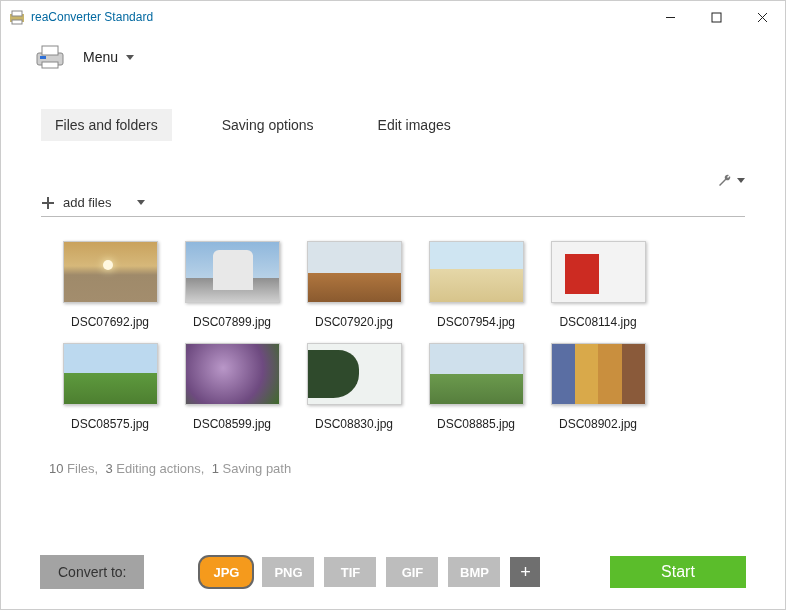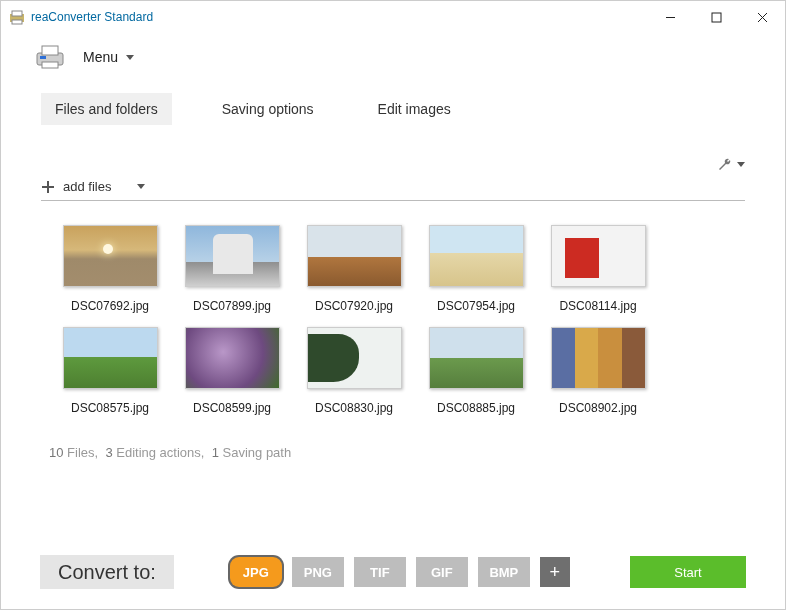--- a/index.html
+++ b/index.html
@@ -12,21 +12,21 @@
   .titlebar .winctrl { width: 46px; height: 32px; display:flex; align-items:center; justify-content:center; cursor: default; }
   .titlebar .winctrl svg { width: 11px; height: 11px; }
 
   
   .menubar { height: 48px; display:flex; align-items:center; padding-left: 34px; gap: 12px; }
   .printer-icon { width: 30px; height: 24px; }
   .menu-btn { font-size: 14px; color:#222; display:flex; align-items:center; gap:8px; cursor:default; padding: 4px 6px;}
   .caret { width:0;height:0;border-left:4px solid transparent;border-right:4px solid transparent;border-top:5px solid #555;}
 
   
-  .tabs { display:flex; gap: 36px; padding-left: 40px; margin-top: 12px; }
+  .tabs { display:flex; gap: 36px; padding-left: 40px; margin-top: 28px; }
   .tab { font-size: 14px; color:#333; padding: 8px 14px; cursor:default; }
   .tab.active { background:#f0f0f0; }
 
   
   .toolbar { display:flex; align-items:center; padding: 10px 40px 6px 40px; }
   .addfiles { display:flex; align-items:center; gap: 8px; font-size:13px; color:#333; cursor:default;margin-top:44px; }
   .addfiles .plus { width:14px;height:14px; }
   .spacer { flex:1; }
   .wrench { display:flex; align-items:center; gap:4px; cursor:default; }
   .hr { height:1px; background:#bbb; margin: 0 40px; }
@@ -52,26 +52,26 @@
   .t7::after{content:"";position:absolute;left:0;top:10%;width:55%;height:80%;background:#2f4a2c;border-radius:0 40% 50% 0;}
   .t8 { background: linear-gradient(#cfe0ec 0%, #cfe0ec 50%, #6b9a4d 50%, #567e3d 100%); }
   .t9 { background: linear-gradient(90deg,#5a6ea3 0 25%, #d9a94a 25% 50%, #c98f3e 50% 75%, #8a5a3a 75% 100%); }
 
   
   .status { padding: 30px 0 0 48px; font-size: 13px; color:#999; }
   .status b { color:#777; font-weight:400; }
 
   
   .bottombar { position:absolute; bottom:18px; left:40px; right:40px; height:40px; display:flex; align-items:center; }
-  .convert-label { background:#e5e5e5; height:34px; display:flex; align-items:center; padding:0 18px; font-size:20px; color:#333; }
+  .convert-label { background:#a3a3a3; height:34px; display:flex; align-items:center; padding:0 18px; font-size:14px; color:#333; }
   .fmt-row { display:flex; gap:10px; margin-left: 56px; }
   .fmt { width:52px; height:30px; display:flex;align-items:center;justify-content:center; font-size:13px; font-weight:600; color:#fff; background:#bdbdbd; cursor:default; }
   .fmt.active { background:#f59a1c; box-shadow: 0 0 0 2px #666; border-radius: 9px; }
   .fmt.plus { width:30px; background:#6f6f6f; font-size:18px; font-weight:400; }
-  .start-btn { margin-left:auto; width:116px; height:32px; background:#5bbd2b; color:#fff; font-size:13px; display:flex;align-items:center;justify-content:center; cursor:default; }
+  .start-btn { margin-left:auto; width:136px; height:32px; background:#5bbd2b; color:#fff; font-size:16px; display:flex;align-items:center;justify-content:center; cursor:default; }
 
   
   svg { display:block; }
 </style>
 </head>
 <body>
 
 <div class="titlebar">
   <svg class="app-icon" viewBox="0 0 16 16">
     <rect x="1" y="5" width="14" height="8" fill="#c9b56a"></rect>

